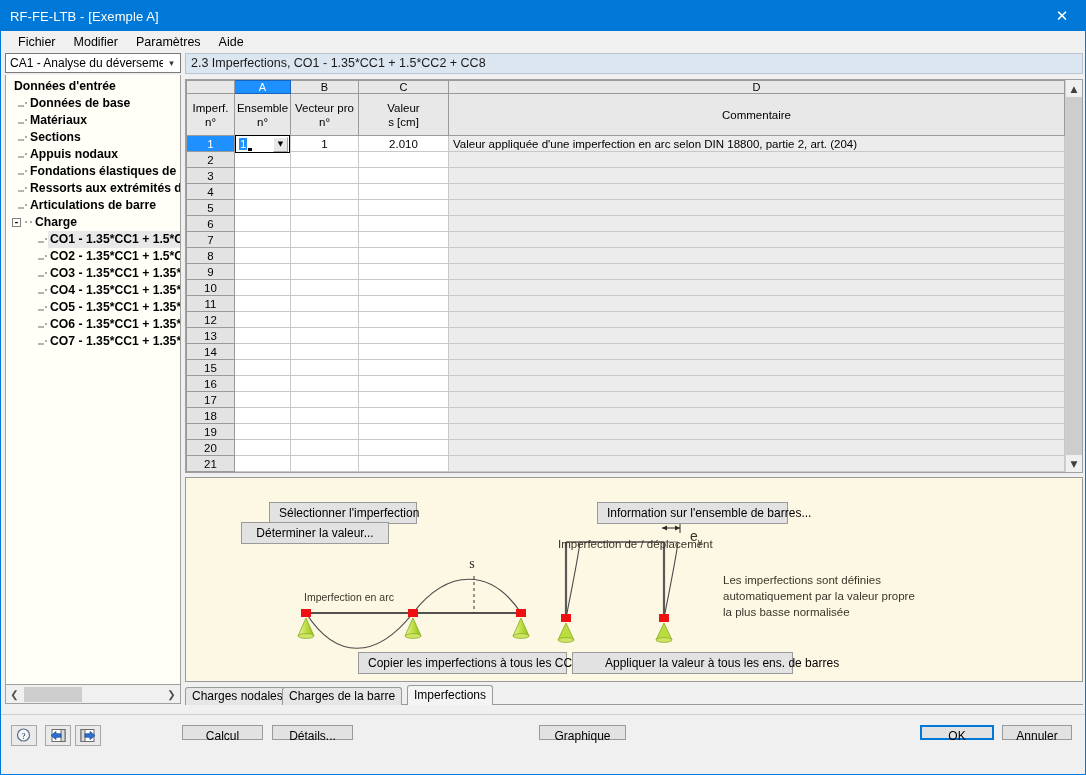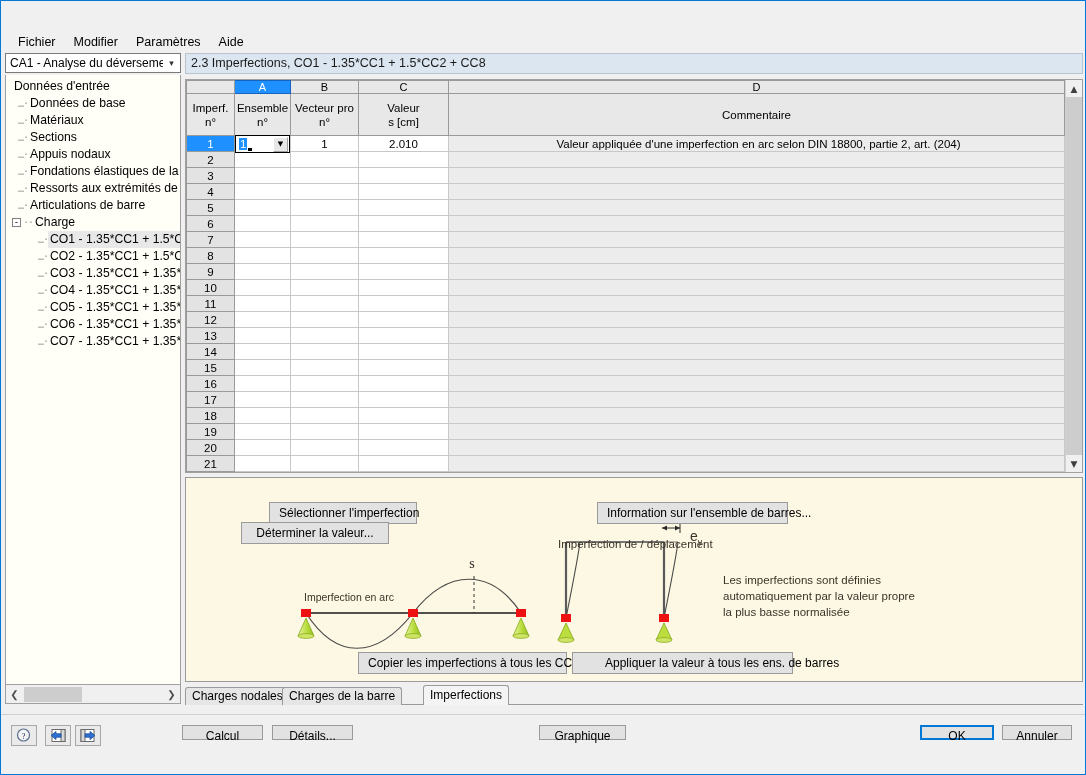--- a/index.html
+++ b/index.html
@@ -48,21 +48,21 @@
     width: 176px; height: 20px; background: #fff; border: 1px solid #7a7a7a;
     display: flex; align-items: center; font-size: 12px; padding-left: 4px;
     color: #000;
   }
   .combo .cval { flex: 1; white-space: nowrap; overflow: hidden; }
   .combo .carr { width: 17px; text-align: center; color: #333; font-size: 9px;
                  font-family: "DejaVu Sans", sans-serif; }
   .tree {
     position: absolute; left: 0; top: 22px; width: 176px; height: 610px;
     background: #fffef7; border: 1px solid #a0a0a0; border-top: none;
-    overflow: hidden; padding-top: 3px;
+    overflow: hidden; padding-top: 3px; font-weight: bold;
   }
   .tnode {
     height: 17px; line-height: 17px; font-size: 12.2px; color: #000;
     white-space: nowrap; position: relative;
   }
   .tnode .lbl { display: inline-block; padding: 0 2px; }
   .tnode.sel .lbl { background: #e8e8e8; }
   .t-l0 { padding-left: 6px; }
   .t-l1 { padding-left: 12px; }
   .t-l2 { padding-left: 32px; }
@@ -114,21 +114,21 @@
     height: 42px; background: #e8e8e8; text-align: center; font-size: 11.5px;
     color: #000; line-height: 14px; border: 1px solid #9a9a9a !important;
     vertical-align: middle;
   }
   .rowhdr {
     width: 48px; text-align: center; font-size: 11.5px; background: #e3e3e3;
     color: #000; height: 16px; border: 1px solid #9a9a9a !important;
   }
   .rowhdr.sel { background: #1e90ff; color: #fff; }
   td.cell { height: 16px; background: #fff; font-size: 11.5px; text-align: center; color: #000; }
-  td.cell.cmt { background: #ececec; text-align: center; padding-left: 4px; }
+  td.cell.cmt { background: #ececec; text-align: left; padding-left: 4px; }
   td.cell.cmt.filled { background: #ececec; }
 
   
   .editcell { position: relative; height: 16px; background: #fff; padding: 0; }
   .editinner {
     position: absolute; left: 0; top: -1px; right: 0; height: 18px;
     border: 1px solid #000; background: #fff; display: flex; align-items: center;
   }
   .editinner .etxt { flex: 1; padding-left: 3px; font-size: 11.5px; }
   .editinner .etxt .sel { background: #1e90ff; color: #fff; padding: 0 1px; }
@@ -194,20 +194,25 @@
   .statusline { position: absolute; left: 0; top: 759px; width: 1084px; height: 14px; background: #f0f0f0; }
 
   .btn-big { position: absolute; top: 724px; height: 15px; line-height: 14px; }
   .btn-default { border: 2px solid #0078d7; background: #e2e2e2; }
 </style>
 </head>
 <body>
 
 <div id="app">
 
+  <div class="titlebar">
+    <div class="title">RF-FE-LTB - [Exemple A]</div>
+    <div class="spacer"></div>
+    <div class="close-btn">✕</div>
+  </div>
 
   <div class="menubar">
     <div class="mi">Fichier</div>
     <div class="mi">Modifier</div>
     <div class="mi">Paramètres</div>
     <div class="mi">Aide</div>
   </div>
 
   <div class="leftpane">
     <div class="combo">
@@ -514,21 +519,21 @@
 
       <div class="diagtext" style="left:537px; top:94px;">Les imperfections sont définies</div>
       <div class="diagtext" style="left:537px; top:110px;">automatiquement par la valeur propre</div>
       <div class="diagtext" style="left:537px; top:126px;">la plus basse normalisée</div>
     </div>
 
     <div class="tabstrip">
       <div class="tabline"></div>
       <div class="tab" style="left:0px;">Charges nodales</div>
       <div class="tab" style="left:97px;">Charges de la barre</div>
-      <div class="tab active" style="left:222px;margin-left:16px;">Imperfections</div>
+      <div class="tab active" style="left:222px;">Imperfections</div>
     </div>
   </div>
 
   <div class="bottombar"></div>
 
   <div class="iconbtn" style="left:10px;">
     <svg width="16" height="15" viewBox="0 0 16 15">
       <circle cx="7.5" cy="7" r="6" fill="#f4f4f4" stroke="#5a6e8c" stroke-width="1.2"></circle>
       <text x="7.5" y="11" font-family="Liberation Serif, serif" font-size="9" fill="#20365e" text-anchor="middle">?</text>
     </svg>

